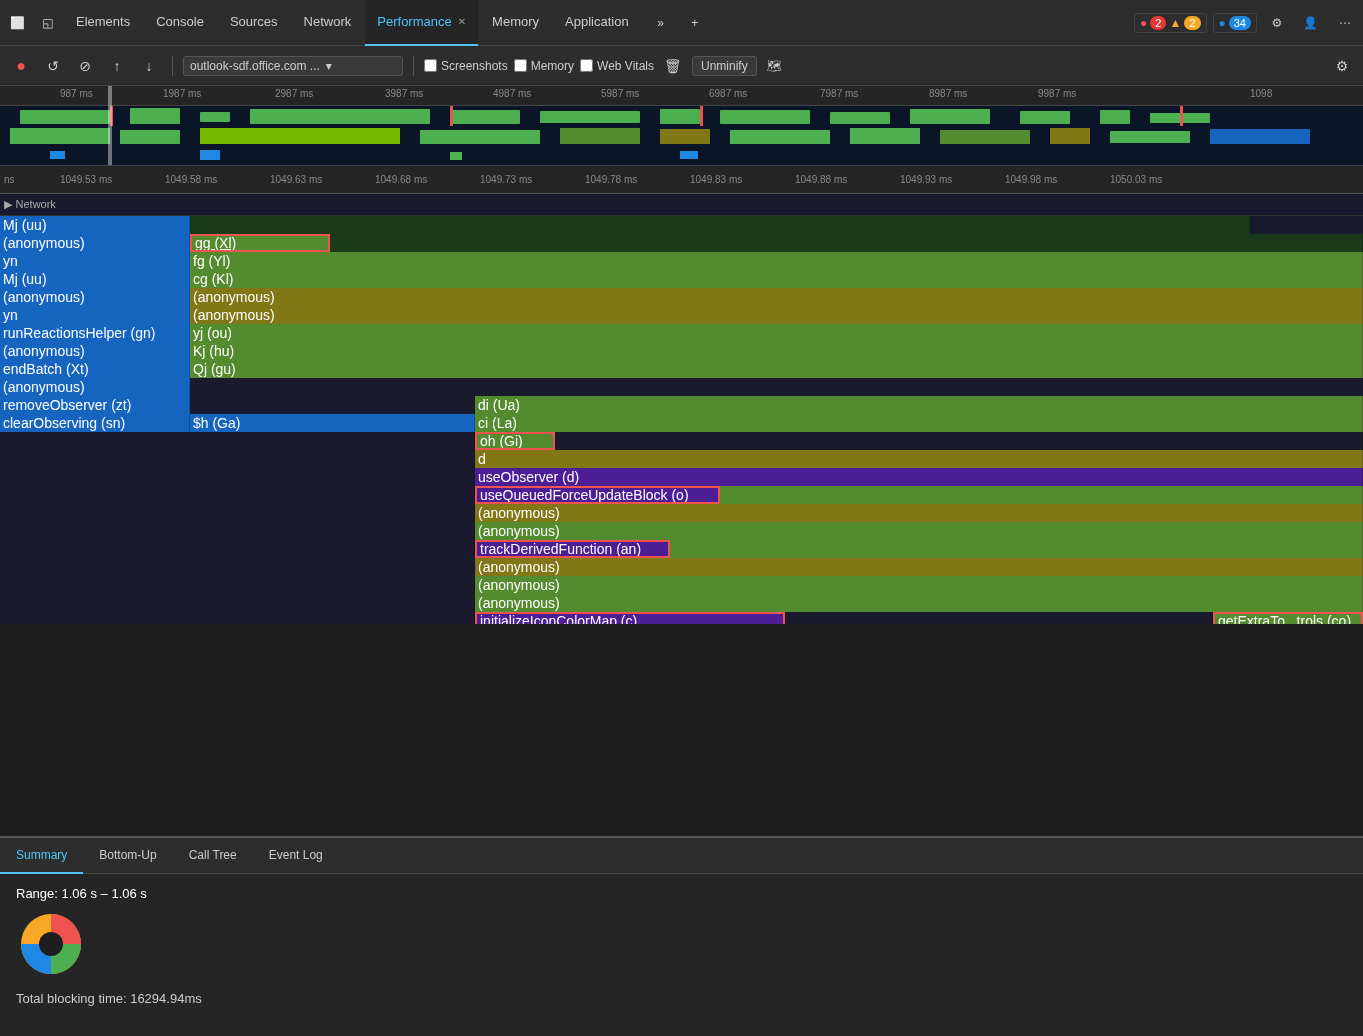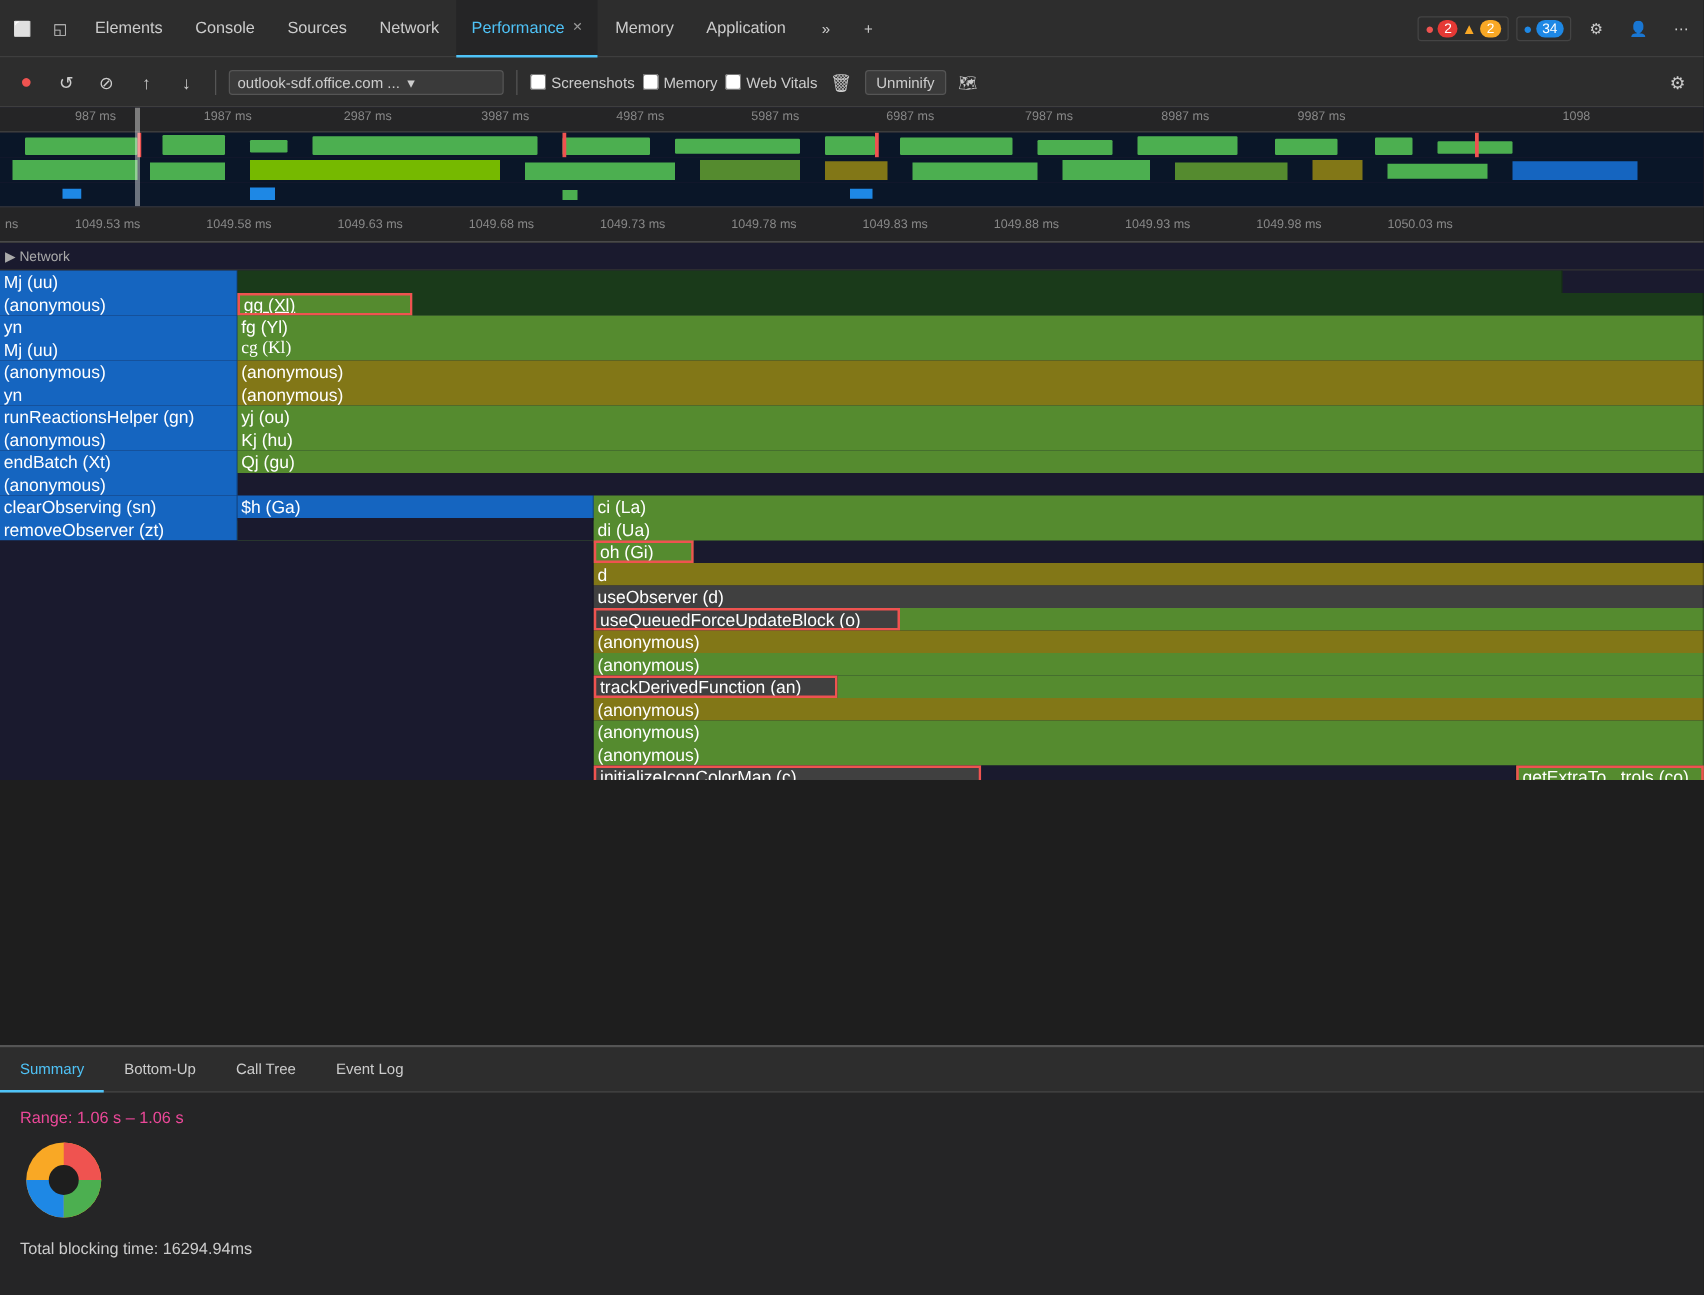--- a/index.html
+++ b/index.html
@@ -169,21 +169,21 @@
       overflow: hidden;
       white-space: nowrap;
       cursor: pointer;
       border-right: 1px solid rgba(0,0,0,0.2);
     }
 
     
     .c-blue { background: #1565c0; color: #fff; }
     .c-lgreen { background: #558b2f; color: #fff; }
     .c-yellow { background: #827717; color: #fff; }
-    .c-purple { background: #404040; color: #fff; }
+    .c-purple { background: #4c1d95; color: #fff; }
 
     
     .bottom-panel {
       position: absolute;
       bottom: 0;
       left: 0;
       right: 0;
       height: 200px;
       background: #252526;
       border-top: 2px solid #555;
@@ -206,21 +206,21 @@
     }
     .bottom-tab.active {
       color: #4fc3f7;
       border-bottom: 2px solid #4fc3f7;
     }
     .bottom-content {
       padding: 12px 16px;
     }
     .range-text {
       font-size: 13px;
-      color: #ec4899;
+      color: #ffffff;
       margin-bottom: 8px;
     }
     .blocking-text {
       font-size: 13px;
       color: #ccc;
       margin-top: 8px;
     }
 
     
     ::-webkit-scrollbar { width: 8px; height: 8px; }
@@ -430,21 +430,21 @@
     <div class="flame-cell" style="flex:1;background:#1a3a1a;"></div>
   </div>
 
   <div class="flame-row">
     <div class="flame-cell c-blue" style="width:190px;">yn</div>
     <div class="flame-cell c-lgreen" style="flex:1;">fg (Yl)</div>
   </div>
 
   <div class="flame-row">
     <div class="flame-cell c-blue" style="width:190px;">Mj (uu)</div>
-    <div class="flame-cell c-lgreen" style="flex:1;font-family:Liberation Serif, serif;">cg (Kl)</div>
+    <div class="flame-cell c-lgreen" style="flex:1;">cg (Kl)</div>
   </div>
 
   <div class="flame-row">
     <div class="flame-cell c-blue" style="width:190px;">(anonymous)</div>
     <div class="flame-cell c-yellow" style="flex:1;">(anonymous)</div>
   </div>
 
   <div class="flame-row">
     <div class="flame-cell c-blue" style="width:190px;">yn</div>
     <div class="flame-cell c-yellow" style="flex:1;">(anonymous)</div>
@@ -461,32 +461,32 @@
   </div>
 
   <div class="flame-row">
     <div class="flame-cell c-blue" style="width:190px;">endBatch (Xt)</div>
     <div class="flame-cell c-lgreen" style="flex:1;">Qj (gu)</div>
   </div>
 
   <div class="flame-row">
     <div class="flame-cell c-blue" style="width:190px;">(anonymous)</div>
     <div class="flame-cell c-lgreen" style="flex:1;margin-top:38px;">xo</div>
+  </div>
+
+  <div class="flame-row">
+    <div class="flame-cell c-blue" style="width:190px;">removeObserver (zt)</div>
+    <div class="flame-cell" style="width:285px;background:#1a1a2e;"></div>
+    <div class="flame-cell c-lgreen" style="flex:1;">di (Ua)</div>
   </div>
 
   <div class="flame-row">
     <div class="flame-cell c-blue" style="width:190px;">clearObserving (sn)</div>
     <div class="flame-cell c-blue" style="width:285px;">$h (Ga)</div>
     <div class="flame-cell c-lgreen" style="flex:1;">ci (La)</div>
-  </div>
-
-  <div class="flame-row">
-    <div class="flame-cell c-blue" style="width:190px;">removeObserver (zt)</div>
-    <div class="flame-cell" style="width:285px;background:#1a1a2e;"></div>
-    <div class="flame-cell c-lgreen" style="flex:1;">di (Ua)</div>
   </div>
 
   <div class="flame-row">
     <div class="flame-cell" style="width:475px;background:#1a1a2e;"></div>
     <div class="flame-cell c-lgreen" style="width:80px;border:2px solid #ef5350;">oh (Gi)</div>
     <div class="flame-cell" style="flex:1;background:#1a1a2e;"></div>
   </div>
 
   <div class="flame-row">
     <div class="flame-cell" style="width:475px;background:#1a1a2e;"></div>

